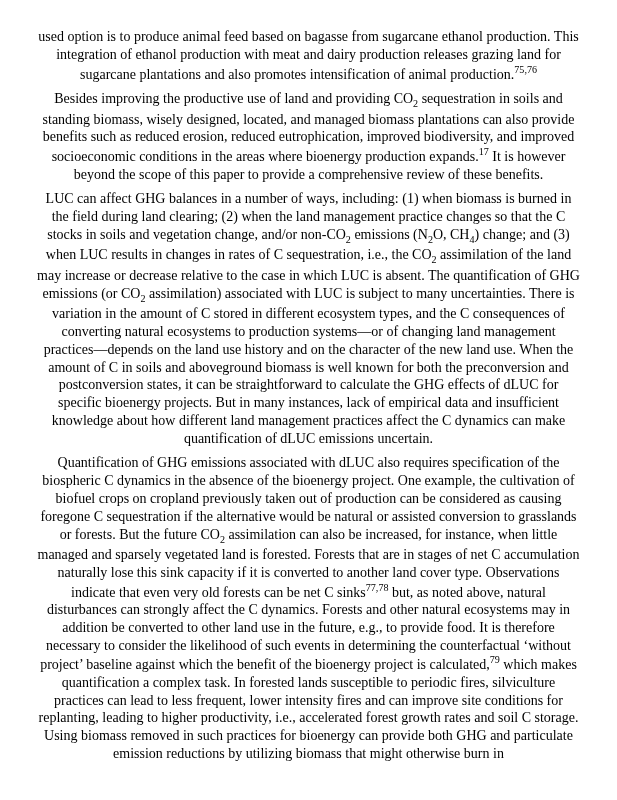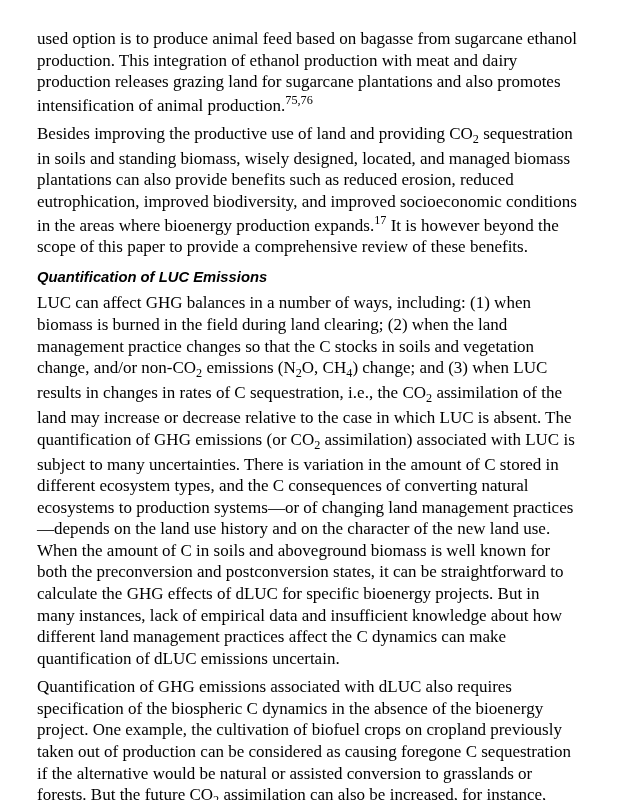--- a/index.html
+++ b/index.html
@@ -13,23 +13,23 @@
     -webkit-font-smoothing: antialiased;
   }
   .page {
     width: 617px;
     height: 800px;
     padding: 28px 37px 16px 37px;
     background: #ffffff;
     overflow: hidden;
   }
   .para {
-    font-size: 17px;
+    font-size: 14px;
     line-height: 1.27;
-    text-align: left;
+    text-align: center;
     margin-bottom: 7px;
   }
   .heading {
     font-family: "Liberation Sans", sans-serif;
     font-weight: bold;
     font-style: italic;
     font-size: 14.8px;
     margin: 12px 0 7px 0;
   }
   sub, sup { font-size: 0.72em; }
@@ -37,18 +37,17 @@
   sub { vertical-align: sub; }
 </style>
 </head>
 <body>
 
 <div class="page">
   <p class="para">used option is to produce animal feed based on bagasse from sugarcane ethanol production. This integration of ethanol production with meat and dairy production releases grazing land for sugarcane plantations and also promotes intensification of animal production.<sup>75,76</sup></p>
 
   <p class="para">Besides improving the productive use of land and providing CO<sub>2</sub> sequestration in soils and standing biomass, wisely designed, located, and managed biomass plantations can also provide benefits such as reduced erosion, reduced eutrophication, improved biodiversity, and improved socioeconomic conditions in the areas where bioenergy production expands.<sup>17</sup> It is however beyond the scope of this paper to provide a comprehensive review of these benefits.</p>
 
-  <h2 class="heading">Quantification of LUC Emissions</h2>
 
   <p class="para">LUC can affect GHG balances in a number of ways, including: (1) when biomass is burned in the field during land clearing; (2) when the land management practice changes so that the C stocks in soils and vegetation change, and/or non-CO<sub>2</sub> emissions (N<sub>2</sub>O, CH<sub>4</sub>) change; and (3) when LUC results in changes in rates of C sequestration, i.e., the CO<sub>2</sub> assimilation of the land may increase or decrease relative to the case in which LUC is absent. The quantification of GHG emissions (or CO<sub>2</sub> assimilation) associated with LUC is subject to many uncertainties. There is variation in the amount of C stored in different ecosystem types, and the C consequences of converting natural ecosystems to production systems—or of changing land management practices—depends on the land use history and on the character of the new land use. When the amount of C in soils and aboveground biomass is well known for both the preconversion and postconversion states, it can be straightforward to calculate the GHG effects of dLUC for specific bioenergy projects. But in many instances, lack of empirical data and insufficient knowledge about how different land management practices affect the C dynamics can make quantification of dLUC emissions uncertain.</p>
 
   <p class="para">Quantification of GHG emissions associated with dLUC also requires specification of the biospheric C dynamics in the absence of the bioenergy project. One example, the cultivation of biofuel crops on cropland previously taken out of production can be considered as causing foregone C sequestration if the alternative would be natural or assisted conversion to grasslands or forests. But the future CO<sub>2</sub> assimilation can also be increased, for instance, when little managed and sparsely vegetated land is forested. Forests that are in stages of net C accumulation naturally lose this sink capacity if it is converted to another land cover type. Observations indicate that even very old forests can be net C sinks<sup>77,78</sup> but, as noted above, natural disturbances can strongly affect the C dynamics. Forests and other natural ecosystems may in addition be converted to other land use in the future, e.g., to provide food. It is therefore necessary to consider the likelihood of such events in determining the counterfactual ‘without project’ baseline against which the benefit of the bioenergy project is calculated,<sup>79</sup> which makes quantification a complex task. In forested lands susceptible to periodic fires, silviculture practices can lead to less frequent, lower intensity fires and can improve site conditions for replanting, leading to higher productivity, i.e., accelerated forest growth rates and soil C storage. Using biomass removed in such practices for bioenergy can provide both GHG and particulate emission reductions by utilizing biomass that might otherwise burn in</p>
 </div>
 
 </body></html>

